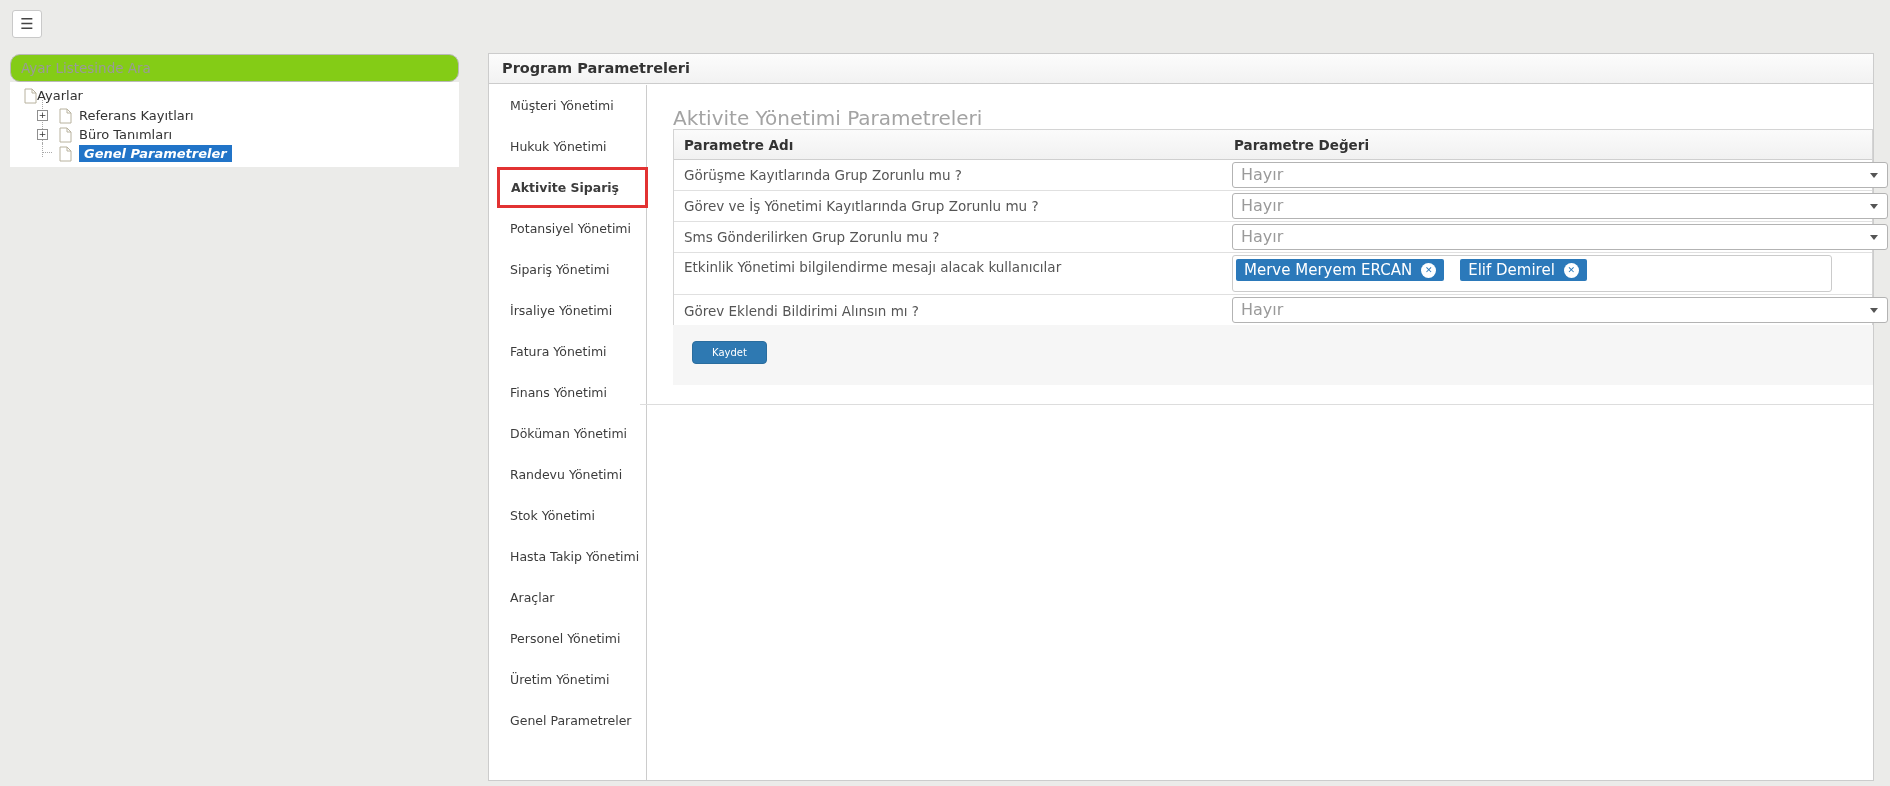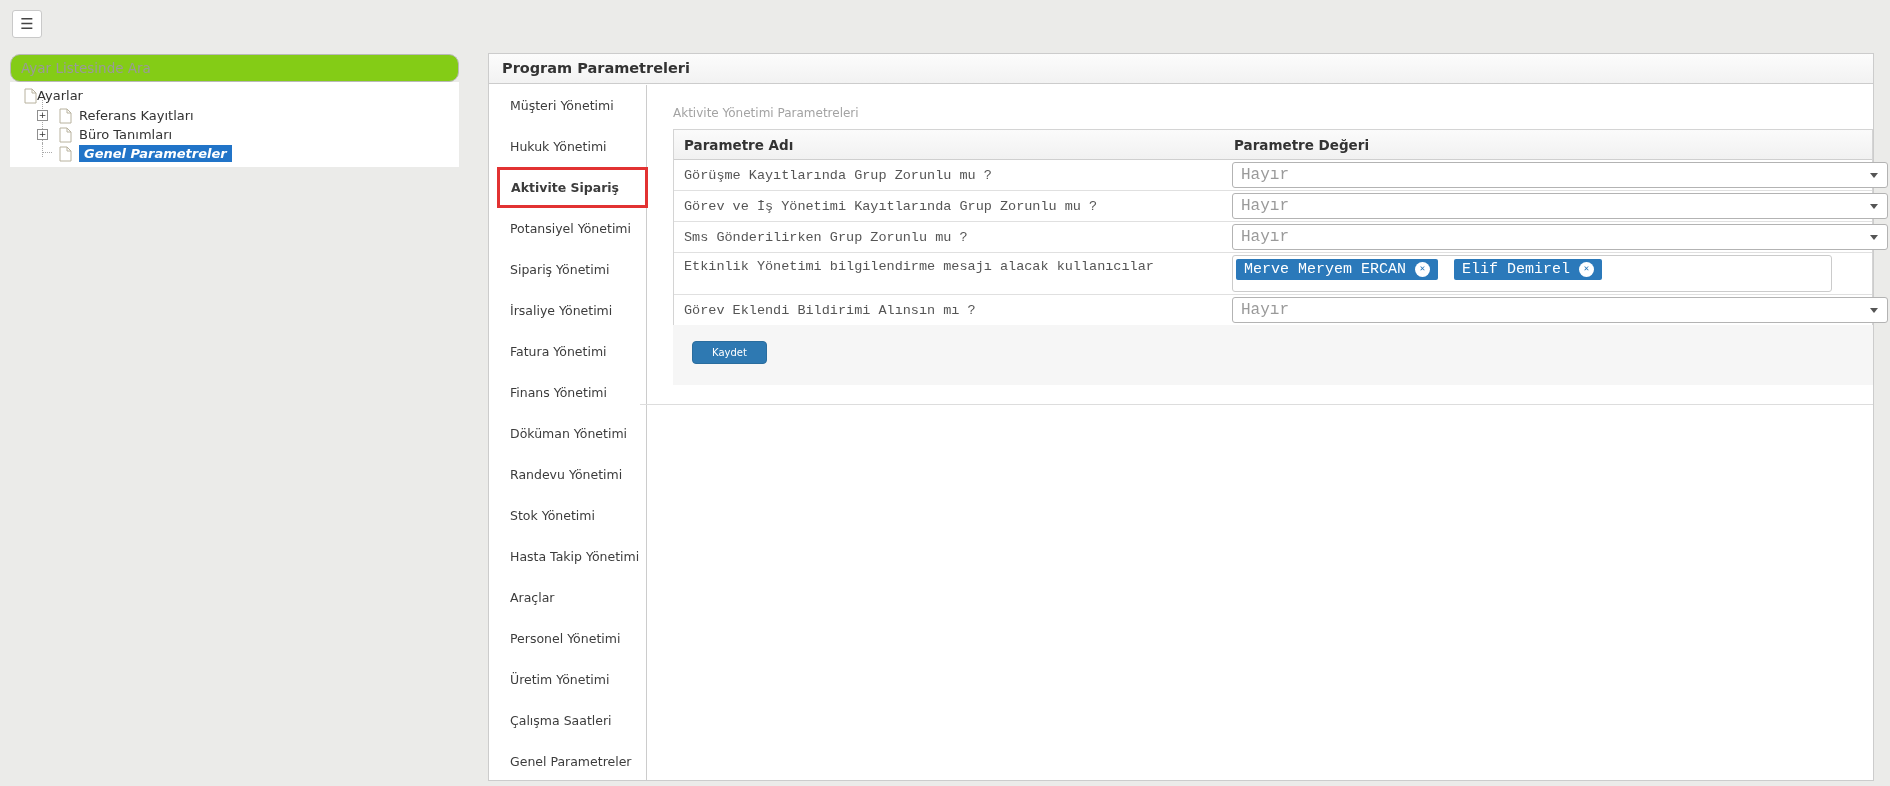--- a/index.html
+++ b/index.html
@@ -69,35 +69,35 @@
   .tab{
     height:41px; display:flex; align-items:center; padding-left:13px;
     font-size:12.5px; color:#3c3c3c; white-space:nowrap; cursor:pointer;
   }
   .tab.selected{
     border:3px solid #e23232; font-weight:bold; padding-left:11px;
     width:151px; position:relative; z-index:2; background:#fff;
   }
   .section-title{
     position:absolute; left:184px; top:52px;
-    font-size:12px; color:#a3a3a3;
+    font-size:20px; color:#a3a3a3;
   }
   
   .param-table{
     position:absolute; left:184px; top:75px; width:1200px;
     border:1px solid #d4d4d4; font-size:13.5px;
   }
   .t-head{
     display:flex; height:30px; align-items:center;
     background:linear-gradient(#fbfbfb,#f1f1f1);
     border-bottom:1px solid #cfcfcf; font-weight:bold; color:#333;
   }
   .t-head .h-name{ width:552px; padding-left:10px; }
   .t-head .h-value{ padding-left:8px; }
-  .t-row{ display:flex; border-bottom:1px solid #e0e0e0; background:#fff;font-family:Liberation Mono, monospace; }
+  .t-row{ display:flex; border-bottom:1px solid #e0e0e0; background:#fff; }
   .t-row:last-child{ border-bottom:none; }
   .t-row .cell-name{
     width:552px; padding-left:10px; color:#555; display:flex; align-items:center;
   }
   .t-row.tall .cell-name{ align-items:flex-start; padding-top:6px; }
   .t-row .cell-value{ flex:1; position:relative; }
   .row-std{ height:31px; }
   .row-tall{ height:42px; }
   .fake-select{
     position:absolute; left:6px; top:2px; width:656px; height:26px;
@@ -207,21 +207,20 @@
       <div class="tab">İrsaliye Yönetimi</div>
       <div class="tab">Fatura Yönetimi</div>
       <div class="tab">Finans Yönetimi</div>
       <div class="tab">Döküman Yönetimi</div>
       <div class="tab">Randevu Yönetimi</div>
       <div class="tab">Stok Yönetimi</div>
       <div class="tab">Hasta Takip Yönetimi</div>
       <div class="tab">Araçlar</div>
       <div class="tab">Personel Yönetimi</div>
       <div class="tab">Üretim Yönetimi</div>
-      <div class="tab">Çalışma Saatleri</div>
       <div class="tab">Genel Parametreler</div>
     </div>
 
   <div class="section-title">Aktivite Yönetimi Parametreleri</div>
 
   <div class="param-table">
     <div class="t-head">
       <div class="h-name">Parametre Adı</div>
       <div class="h-value">Parametre Değeri</div>
     </div>

